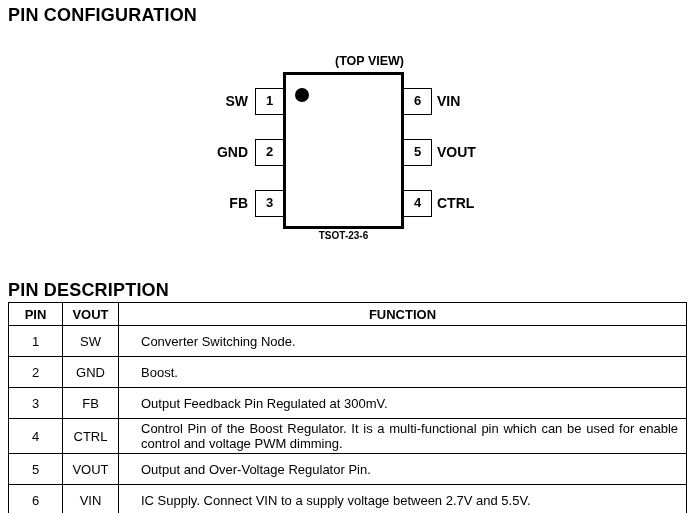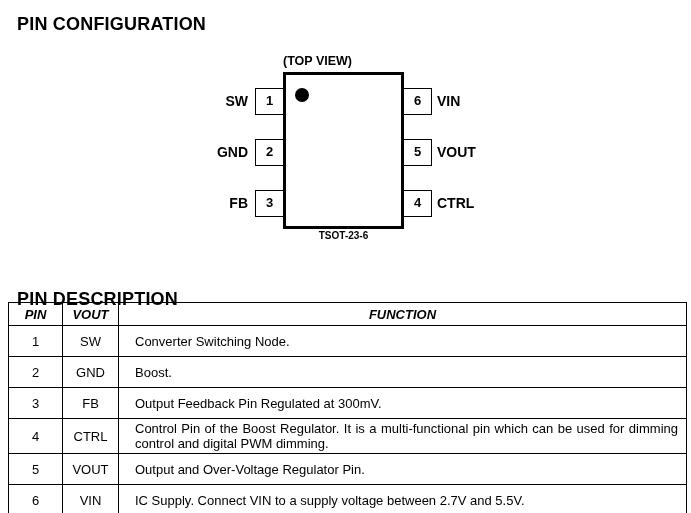--- a/index.html
+++ b/index.html
@@ -12,35 +12,35 @@
     width: 691px;
     height: 513px;
     background: #ffffff;
     font-family: "Liberation Sans", "DejaVu Sans", sans-serif;
     color: #000000;
     overflow: hidden;
   }
   .section-title {
     position: absolute;
     left: 8px;
-    margin: 9px;
+    margin: 0;
     font-size: 18px;
     font-weight: bold;
     letter-spacing: 0.2px;
     white-space: nowrap;
   }
   #title-configuration { top: 5px; }
   #title-description  { top: 280px; }
 
   
   .diagram { position: absolute; left: 0; top: 0; width: 691px; height: 260px; }
   .top-view-label {
     position: absolute;
     left: 283px; top: 54px; width: 121px;
-    text-align: left;
+    text-align: right;
     font-size: 12.5px; font-weight: bold;
     white-space: nowrap;
   }
   .chip-body {
     position: absolute;
     left: 283px; top: 72px; width: 121px; height: 157px;
     border: 3px solid #000000;
     box-sizing: border-box;
     background: #ffffff;
   }
@@ -92,29 +92,28 @@
   }
   .pin-table th, .pin-table td {
     border: 1.5px solid #000000;
     vertical-align: middle;
     padding: 0;
   }
   .pin-table th {
     height: 22px;
     font-weight: bold;
     text-align: center;
-    font-style: italic;
   }
   .pin-table td { height: 26px; }
   .col-pin  { width: 54px; }
   .col-name { width: 56px; }
   td.cell-pin, td.cell-name { text-align: center; }
   td.cell-function {
     text-align: justify;
-    padding: 2px 8px 2px 16px;
+    padding: 2px 8px 2px 22px;
     line-height: 15px;
   }
 </style>
 </head>
 <body>
 
 <div class="page">
 
   <h1 class="section-title" id="title-configuration">PIN CONFIGURATION</h1>
 
@@ -175,21 +174,21 @@
           <td class="cell-function">Boost.</td>
         </tr>
         <tr>
           <td class="cell-pin">3</td>
           <td class="cell-name">FB</td>
           <td class="cell-function">Output Feedback Pin Regulated at 300mV.</td>
         </tr>
         <tr>
           <td class="cell-pin">4</td>
           <td class="cell-name">CTRL</td>
-          <td class="cell-function">Control Pin of the Boost Regulator. It is a multi-functional pin which can be used for dimming control and digital PWM dimming.</td>
+          <td class="cell-function">Control Pin of the Boost Regulator. It is a multi-functional pin which can be used for enable control and voltage PWM dimming.</td>
         </tr>
         <tr>
           <td class="cell-pin">5</td>
           <td class="cell-name">VOUT</td>
           <td class="cell-function">Output and Over-Voltage Regulator Pin.</td>
         </tr>
         <tr>
           <td class="cell-pin">6</td>
           <td class="cell-name">VIN</td>
           <td class="cell-function">IC Supply. Connect VIN to a supply voltage between 2.7V and 5.5V.</td>

